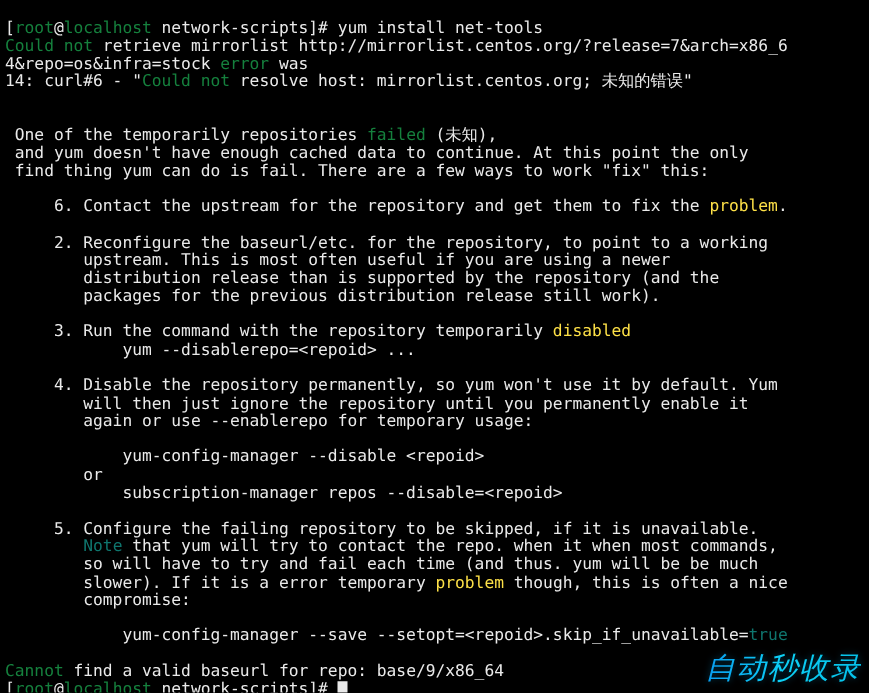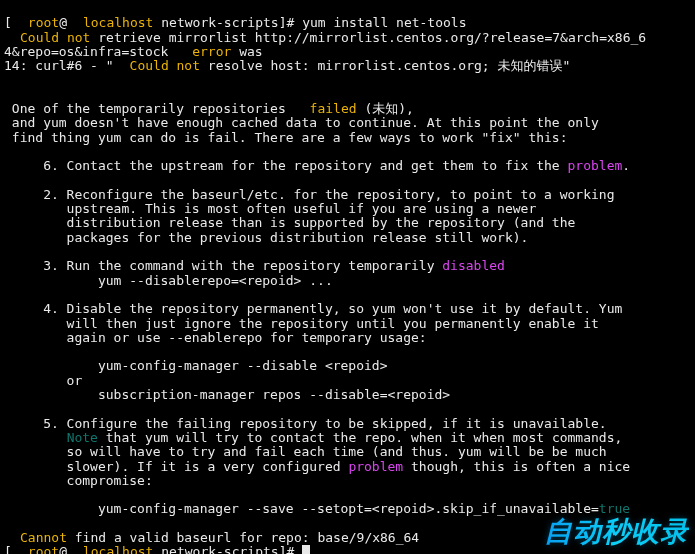--- a/index.html
+++ b/index.html
@@ -13,39 +13,39 @@
     width: 695px;
     height: 554px;
     overflow: hidden;
     position: relative;
   }
   .terminal {
     white-space: pre;
     padding: 2px 4px 4px 4px;
   }
   .white { color: #eaeaea; }
-  .yellow { color: #d946ef; margin-top: 13px; }
+  .yellow { color: #fde047; margin-top: 13px; }
   .cyan { color: #0f766e; }
-  .hostred { color: #eab308; margin-left: 16px; }
+  .hostred { color: #15803d; }
   .url { color: #eaeaea; }
   .cursor {
     display: inline-block;
     width: 8px;
     height: 14px;
     background: #e8e8e8;
     vertical-align: text-bottom;
   }
   .watermark {
     position: absolute;
     right: 6px;
     bottom: 6px;
     font-family: "Microsoft YaHei", "PingFang SC", sans-serif;
-    font-weight: 700;
+    font-weight: 400;
     font-style: italic;
-    font-size: 28px;
+    font-size: 24px;
     letter-spacing: 1px;
     background: linear-gradient(90deg, #0a9cf0 0%, #0fd4f5 50%, #06c3e8 100%);
     -webkit-background-clip: text;
     background-clip: text;
     color: transparent;
     text-shadow: 0 0 6px rgba(0,180,255,0.35);
     pointer-events: none;
     user-select: none;
   }
 </style>
@@ -77,21 +77,21 @@
 <span class="white">        will then just ignore the repository until you permanently enable it</span>
 <span class="white">        again or use --enablerepo for temporary usage:</span>
 <span></span>
 <span class="white">            yum-config-manager --disable &lt;repoid&gt;</span>
 <span class="white">        or</span>
 <span class="white">            subscription-manager repos --disable=&lt;repoid&gt;</span>
 <span></span>
 <span class="white">     5. Configure the failing repository to be skipped, if it is unavailable.</span>
 <span><span class="white">        </span><span class="cyan">Note</span><span class="white"> that yum will try to contact the repo. when it when most commands,</span></span>
 <span class="white">        so will have to try and fail each time (and thus. yum will be be much</span>
-<span><span class="white">        slower). If it is a very configured </span><span class="yellow">problem</span><span class="white"> though, this is often a nice</span></span>
+<span><span class="white">        slower). If it is a error temporary </span><span class="yellow">problem</span><span class="white"> though, this is often a nice</span></span>
 <span class="white">        compromise:</span>
 <span></span>
 <span><span class="white">            yum-config-manager --save --setopt=&lt;repoid&gt;.skip_if_unavailable=</span><span class="cyan">true</span></span>
 <span></span>
 <span><span class="hostred">Cannot</span><span class="white"> find a valid baseurl for repo: base/9/x86_64</span></span>
 <span><span class="white">[</span><span class="hostred">root</span><span class="white">@</span><span class="hostred">localhost</span><span class="white"> network-scripts</span><span class="white">]# </span><span class="cursor"></span></span>
 </div>
 
 <div class="watermark">自动秒收录</div>
 

